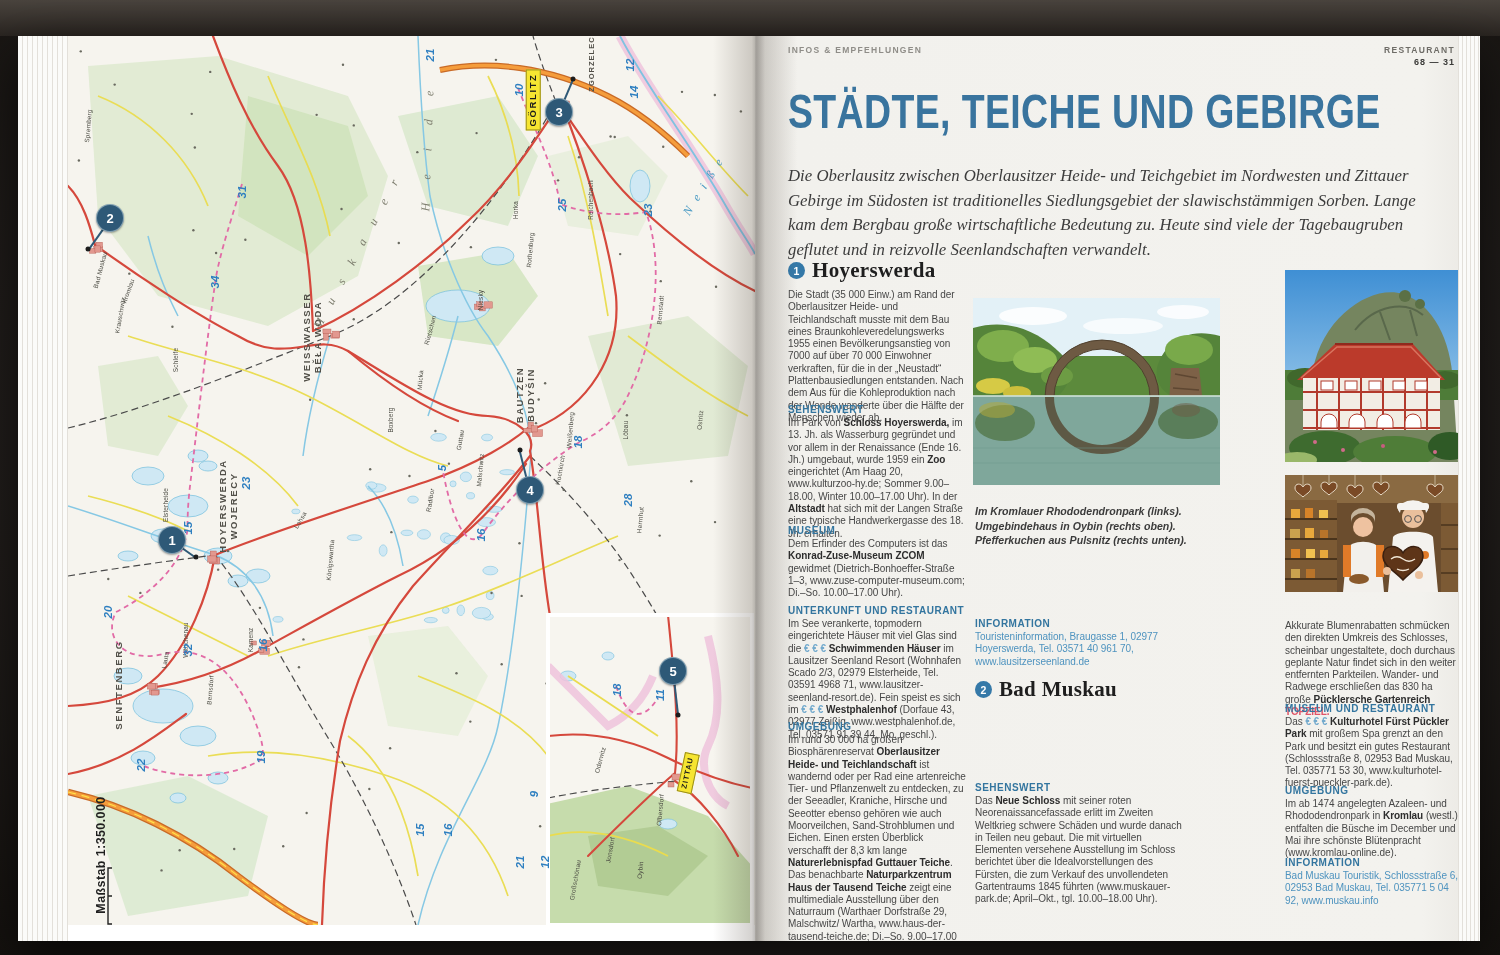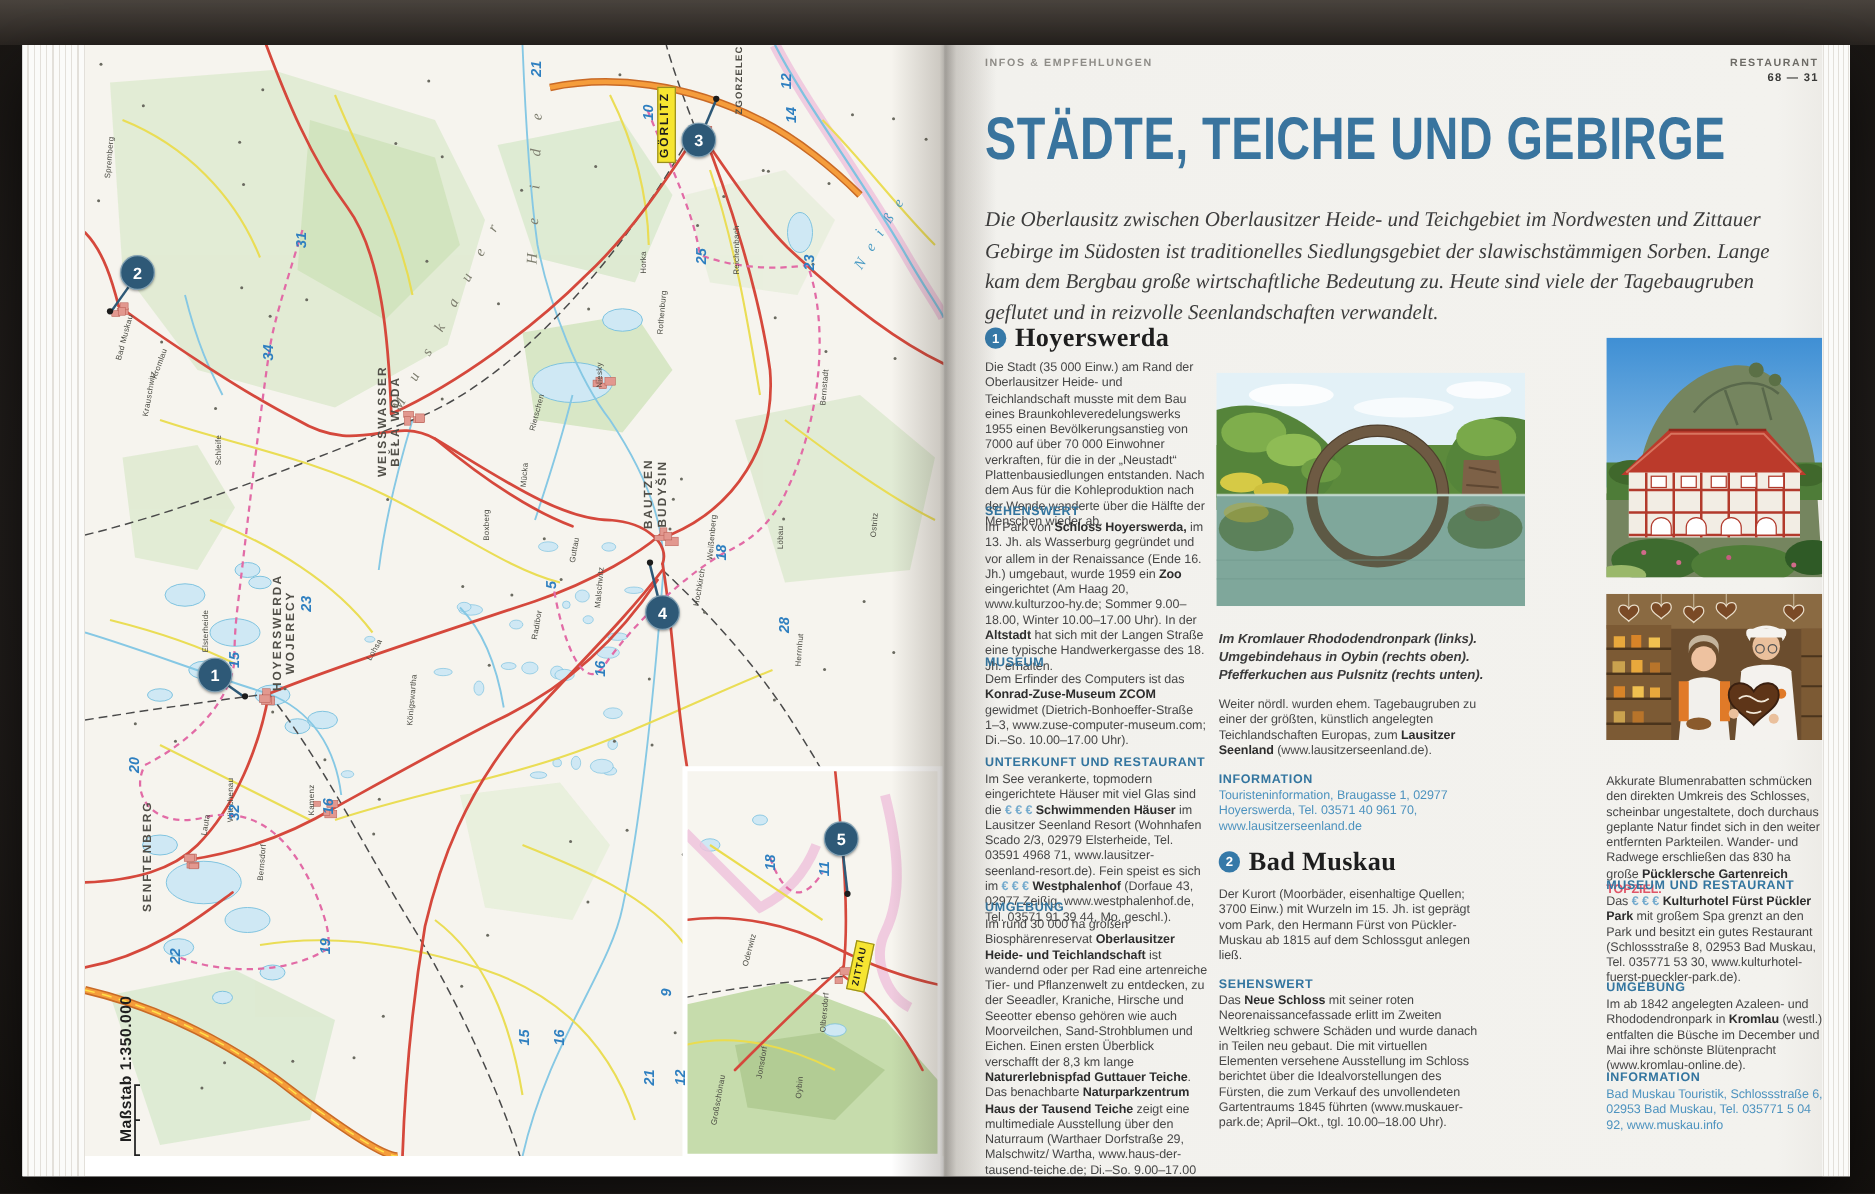--- a/index.html
+++ b/index.html
@@ -511,28 +511,26 @@
           <path d="M72,99 A 56 56 0 0 0 186,99 L 177,99 A 47 47 0 0 1 81,99 Z" fill="#55462f" opacity=".8"></path>
           <ellipse cx="32" cy="125" rx="30" ry="18" fill="#44672f" opacity=".6"></ellipse>
           <ellipse cx="24" cy="112" rx="18" ry="8" fill="#b2a93c" opacity=".55"></ellipse>
           <ellipse cx="215" cy="124" rx="30" ry="17" fill="#41632e" opacity=".6"></ellipse>
           <ellipse cx="213" cy="112" rx="14" ry="7" fill="#6d5a43" opacity=".5"></ellipse>
           <rect y="97" width="247" height="2" fill="#cfe2da" opacity=".8"></rect>
           <path d="M0,150 L247,150 M0,165 L247,165" stroke="#6d978c" stroke-width="1" opacity=".5"></path>
         </svg>
       </div>
       <div class="caption" style="left:220px;top:456px;width:215px;margin-top:12px;">Im Kromlauer Rhododendronpark (links). Umgebindehaus in Oybin (rechts oben). Pfefferkuchen aus Pulsnitz (rechts unten).</div>
-      <div class="blk" style="left:220px;top:522px;width:212px;"><span>Weiter nördl. wurden ehem. Tagebaugruben zu einer der größten, künstlich angelegten Teichlandschaften Europas, zum </span><span class="s-b">Lausitzer Seenland</span><span> (www.lausitzerseenland.de).</span></div>
       <div class="subhead" style="left:220px;top:582px;">INFORMATION</div>
       <div class="blk infotext" style="left:220px;top:595px;width:212px;">Touristeninformation, Braugasse 1, 02977 Hoyerswerda, Tel. 03571 40 961 70, www.lausitzerseenland.de</div>
       <div class="sec-head" style="left:220px;top:641px;">
         <div class="sec-num">2</div>
         <div class="sec-name">Bad Muskau</div>
       </div>
-      <div class="blk" style="left:220px;top:674px;width:212px;">Der Kurort (Moorbäder, eisenhaltige Quellen; 3700 Einw.) mit Wurzeln im 15. Jh. ist geprägt vom Park, den Hermann Fürst von Pückler-Muskau ab 1815 auf dem Schlossgut anlegen ließ.</div>
       <div class="subhead" style="left:220px;top:746px;">SEHENSWERT</div>
       <div class="blk" style="left:220px;top:759px;width:212px;"><span>Das </span><span class="s-b">Neue Schloss</span><span> mit seiner roten Neorenaissancefassade erlitt im Zweiten Weltkrieg schwere Schäden und wurde danach in Teilen neu gebaut. Die mit virtuellen Elementen versehene Ausstellung im Schloss berichtet über die Idealvorstellungen des Fürsten, die zum Verkauf des unvollendeten Gartentraums 1845 führten (www.muskauer-park.de; April–Okt., tgl. 10.00–18.00 Uhr).</span></div>
 
       <div class="photo" style="left:530px;top:234px;width:173px;height:192px;">
         <svg width="173" height="192" viewBox="0 0 173 192">
           <defs>
               <linearGradient id="skyg" x1="0" y1="0" x2="0" y2="1">
             <stop offset="0" stop-color="#3f8fd4"></stop>
                 <stop offset="1" stop-color="#8cc0e8"></stop>
               </linearGradient>
@@ -636,21 +634,21 @@
           <path d="M106,84 c4,-3 8,-3 12,0 c4,3 8,3 12,0 M112,94 c4,2 8,2 12,0" stroke="#f2e8d8" stroke-width="1.3" fill="none"></path>
           <circle cx="102" cy="96" r="4" fill="#eac09c"></circle>
             <circle cx="134" cy="100" r="4" fill="#eac09c"></circle>
           <ellipse cx="74" cy="104" rx="10" ry="5" fill="#8a5a2c"></ellipse>
         </svg>
       </div>
       <div class="blk" style="left:530px;top:584px;width:176px;"><span>Akkurate Blumenrabatten schmücken den direkten Umkreis des Schlosses, scheinbar ungestaltete, doch durchaus geplante Natur findet sich in den weiter entfernten Parkteilen. Wander- und Radwege erschließen das 830 ha große </span><span class="s-b">Pücklersche Gartenreich</span><span> </span><span class="s-rd">TOPZIEL.</span></div>
       <div class="subhead" style="left:530px;top:667px;">MUSEUM UND RESTAURANT</div>
       <div class="blk" style="left:530px;top:680px;width:176px;"><span>Das </span><span class="s-eu">€ € € </span><span class="s-b">Kulturhotel Fürst Pückler Park</span><span> mit großem Spa grenzt an den Park und besitzt ein gutes Restaurant (Schlossstraße 8, 02953 Bad Muskau, Tel. 035771 53 30, www.kulturhotel-fuerst-pueckler-park.de).</span></div>
       <div class="subhead" style="left:530px;top:749px;">UMGEBUNG</div>
-      <div class="blk" style="left:530px;top:762px;width:176px;"><span>Im ab 1842 angelegten Azaleen- und Rhododendronpark in </span><span class="s-b">Kromlau</span><span> (westl.) entfalten die Büsche im December und Mai ihre schönste Blütenpracht (www.kromlau-online.de).</span></div>
+      <div class="blk" style="left:530px;top:762px;width:176px;"><span>Im ab 1474 angelegten Azaleen- und Rhododendronpark in </span><span class="s-b">Kromlau</span><span> (westl.) entfalten die Büsche im December und Mai ihre schönste Blütenpracht (www.kromlau-online.de).</span></div>
       <div class="subhead" style="left:530px;top:821px;">INFORMATION</div>
       <div class="blk infotext" style="left:530px;top:834px;width:176px;">Bad Muskau Touristik, Schlossstraße 6, 02953 Bad Muskau, Tel. 035771 5 04 92, www.muskau.info</div>
 
       <div class="stack-right"></div>
     </div>
 
     <div id="gutter"></div>
   </div>
 </div>
 

